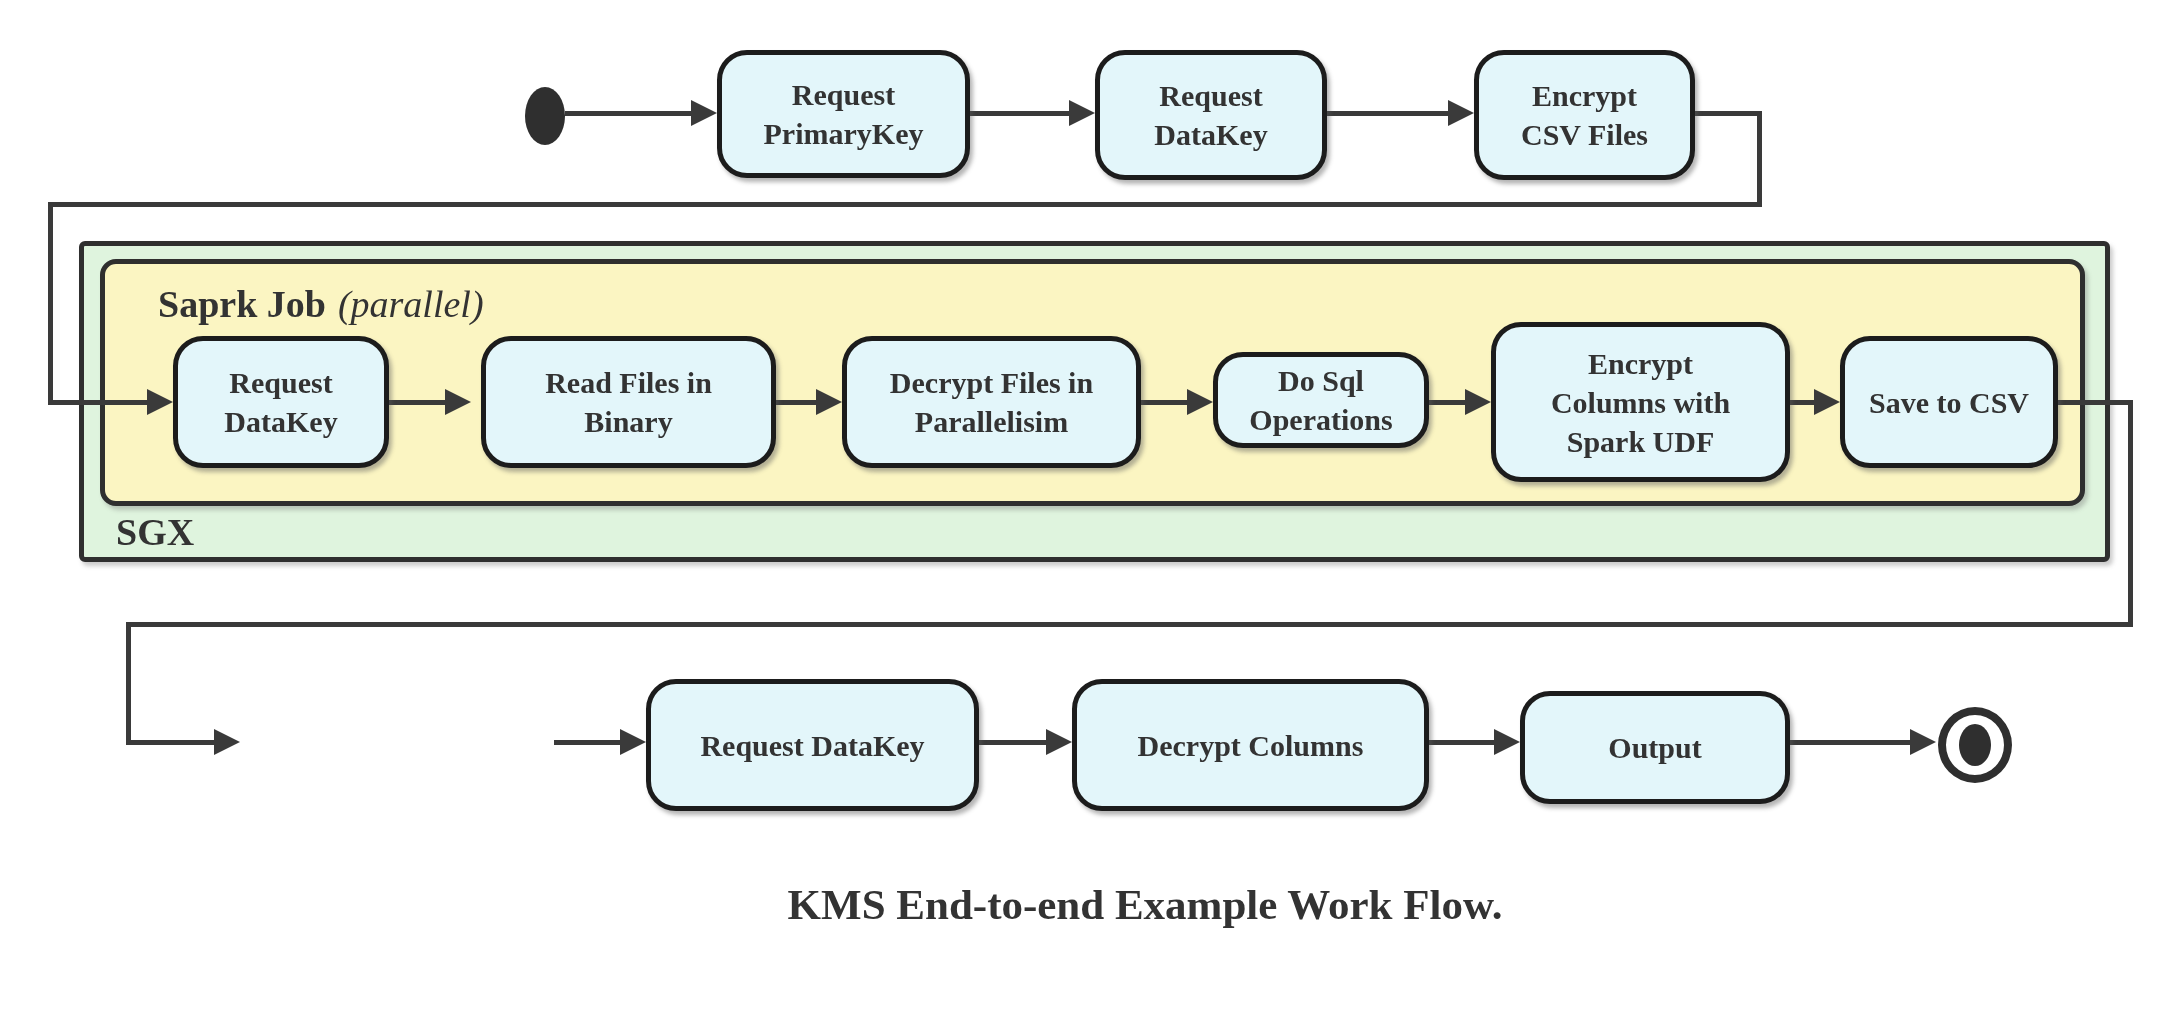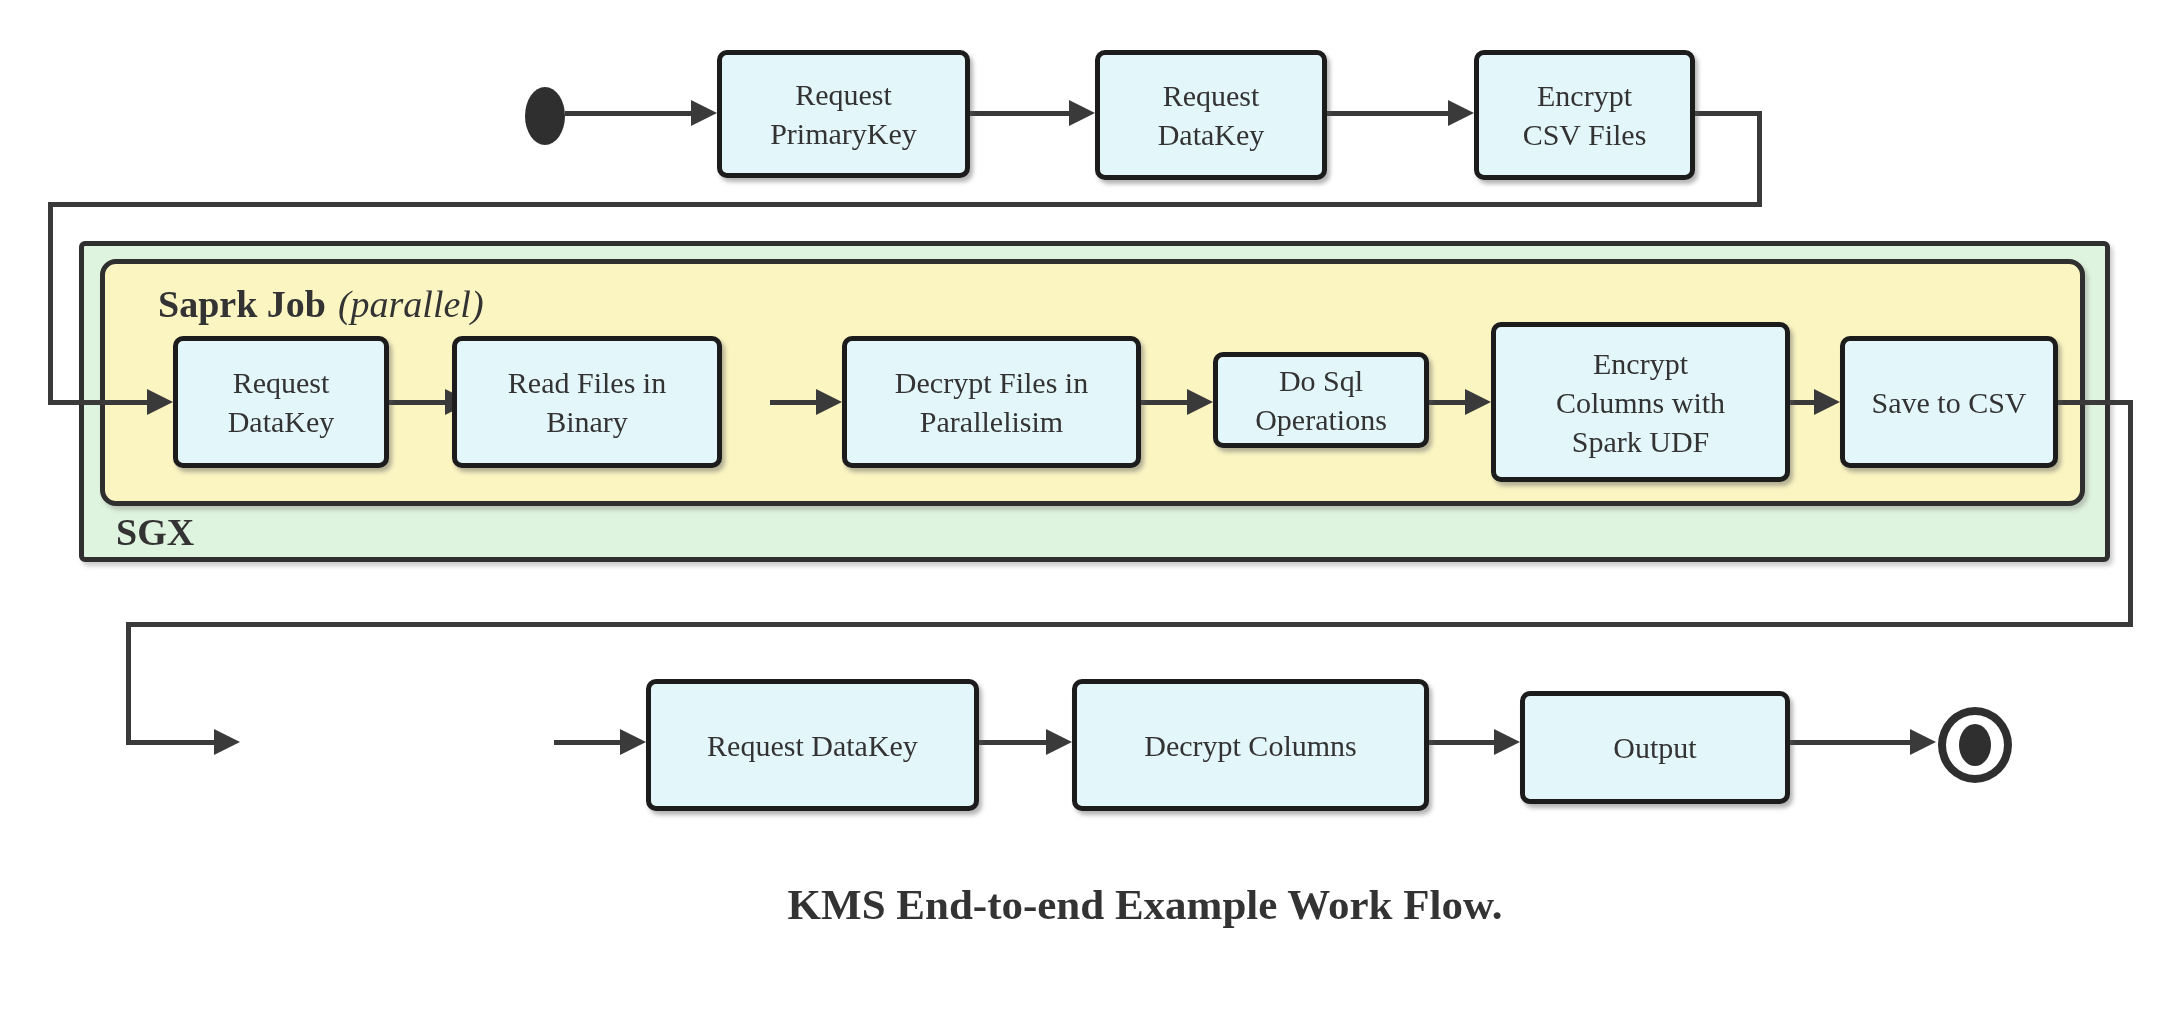--- a/index.html
+++ b/index.html
@@ -6,23 +6,23 @@
     --node-fill:#e3f6fa; --node-border:#1c1c1c; --sgx-fill:#dff4de; --spark-fill:#fbf5c2;
     --container-border:#2f2f2f; --line:#3a3a3a; --text:#333333; --start-fill:#2f2f2f;
   }
   html,body{margin:0;padding:0;background:#ffffff;}
   #canvas{
     position:relative; width:2179px; height:1036px; overflow:hidden; background:#ffffff;
     font-family:"Liberation Serif","DejaVu Serif",serif; color:var(--text);
   }
   .node{
     position:absolute; box-sizing:border-box;
-    background:var(--node-fill); border:5px solid var(--node-border); border-radius:10px;
+    background:var(--node-fill); border:5px solid var(--node-border); border-radius:30px;
     display:flex; align-items:center; justify-content:center; text-align:center;
-    font-weight:normal; font-size:30px; line-height:1.3; white-space:pre-line;
+    font-weight:bold; font-size:30px; line-height:1.3; white-space:pre-line;
     box-shadow:3px 4px 4px rgba(90,90,90,.45);
   }
   .container-box{
     position:absolute; box-sizing:border-box; border:5px solid var(--container-border);
     box-shadow:3px 4px 4px rgba(110,110,110,.35);
   }
   .sgx{ background:var(--sgx-fill); border-radius:6px; }
   .spark{ background:var(--spark-fill); border-radius:16px; }
   .container-label{ position:absolute; font-weight:bold; font-size:38px; white-space:nowrap; }
   .qualifier{ font-weight:normal; font-style:italic; margin-left:12px; }
@@ -108,21 +108,21 @@
 
   <div class="node" style="left:717px;top:50px;width:253px;height:128px">Request
 PrimaryKey</div>
   <div class="node" style="left:1095px;top:50px;width:232px;height:130px">Request
 DataKey</div>
   <div class="node" style="left:1474px;top:50px;width:221px;height:130px">Encrypt
 CSV Files</div>
 
   <div class="node" style="left:173px;top:336px;width:216px;height:132px">Request
 DataKey</div>
-  <div class="node" style="left:452px;top:336px;width:270px;height:132px">Read Files in
+  <div class="node" style="left:481px;top:336px;width:295px;height:132px">Read Files in
 Binary</div>
   <div class="node" style="left:842px;top:336px;width:299px;height:132px">Decrypt Files in
 Parallelisim</div>
   <div class="node" style="left:1213px;top:352px;width:216px;height:96px">Do Sql
 Operations</div>
   <div class="node" style="left:1491px;top:322px;width:299px;height:160px">Encrypt
 Columns with
 Spark UDF</div>
   <div class="node" style="left:1840px;top:336px;width:218px;height:132px">Save to CSV</div>
 

